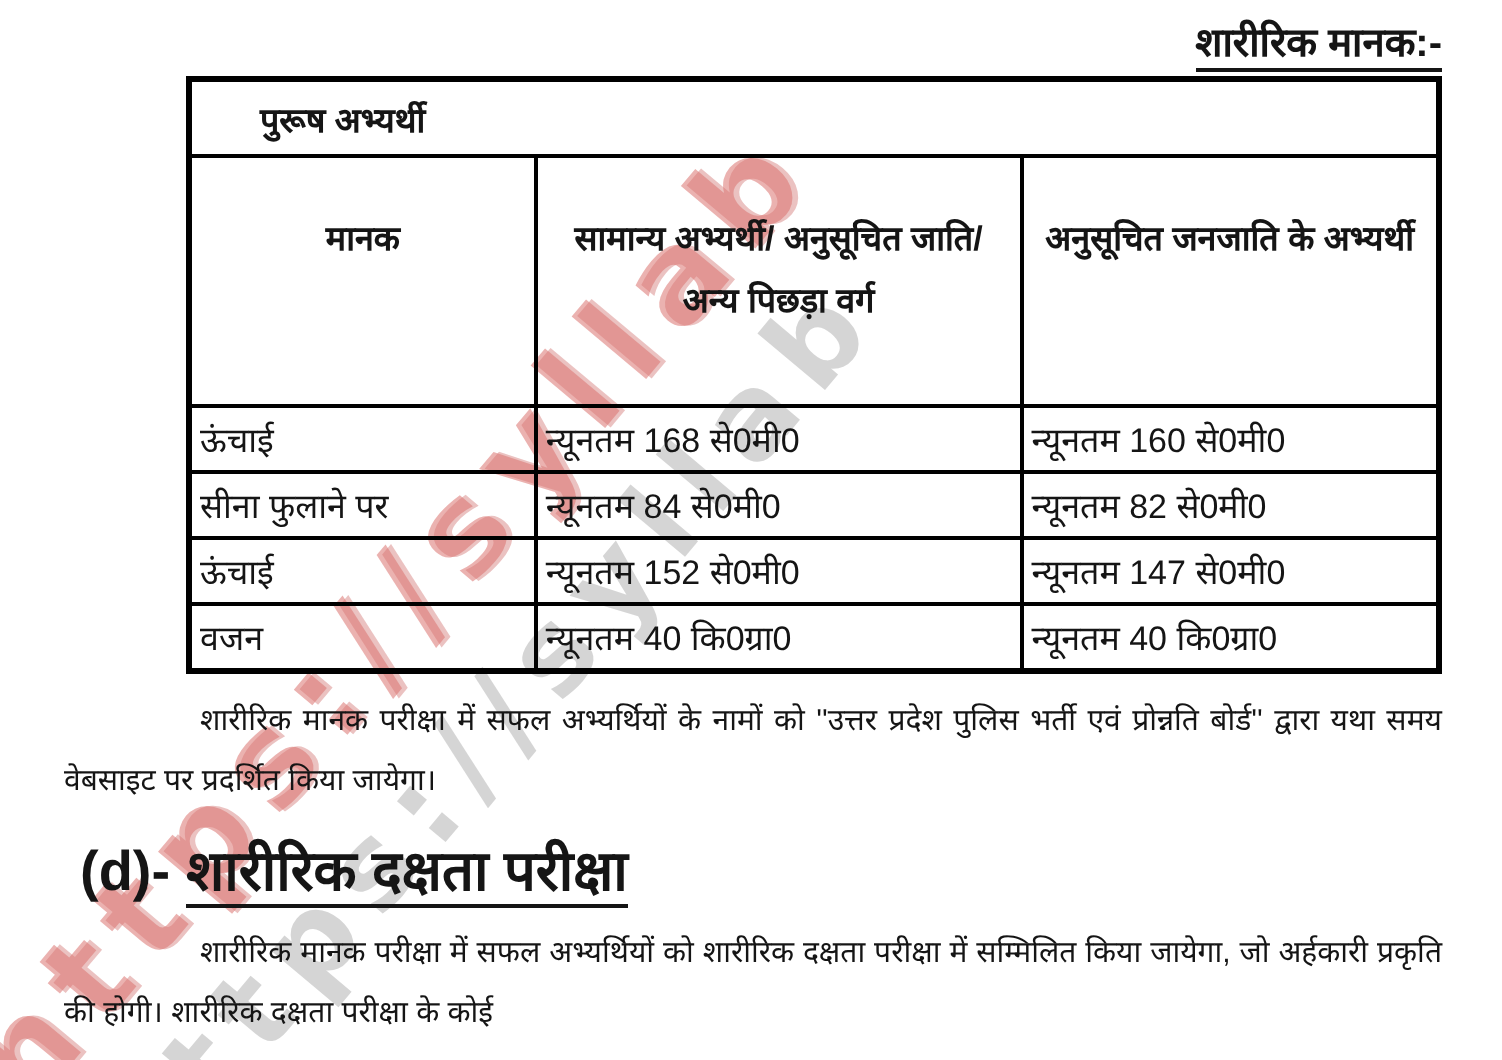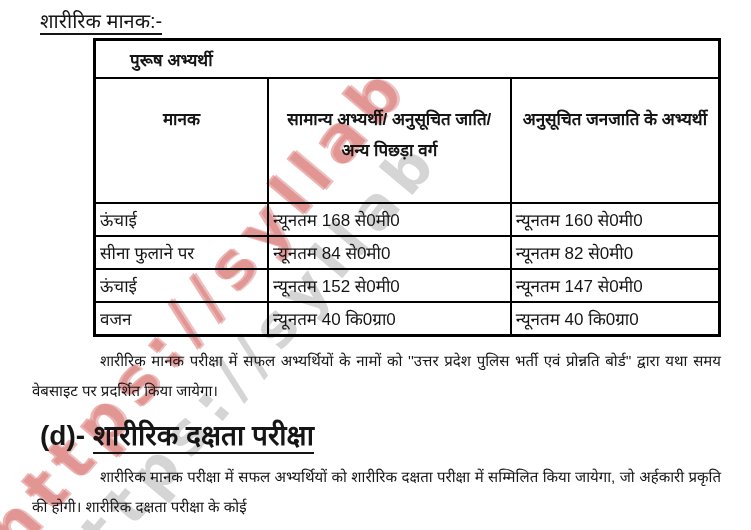--- a/index.html
+++ b/index.html
@@ -43,21 +43,22 @@
   }
   
   .content{
     position:relative;
     z-index:1;
     padding:5px 30px 0 30px;
   }
   h1.title{
     margin:2px 0 4px 10px;
     font-size:20px;
-    font-weight:400;
+    font-weight:700;
+    text-align:right;
   }
   .u{
     border-bottom:2.5px solid #151515;
     padding-bottom:1px;
   }
   
   table.standards{
     border-collapse:collapse;
     margin-left:63px;
     table-layout:fixed;

